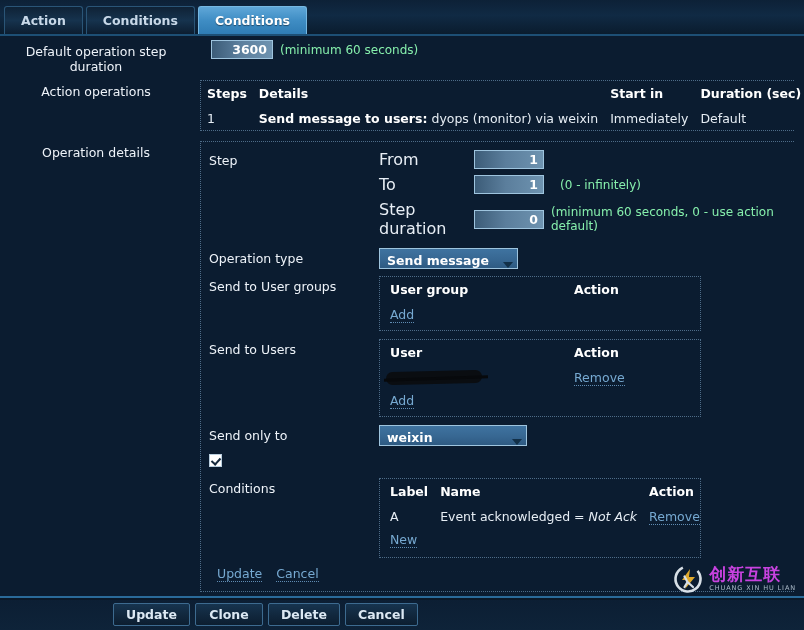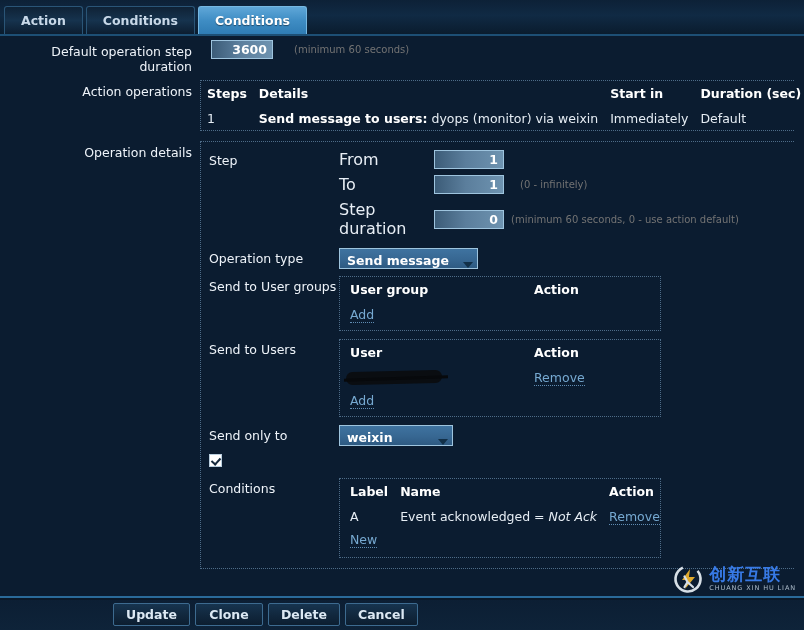--- a/index.html
+++ b/index.html
@@ -61,21 +61,21 @@
     left: 0; top: 40px;
     width: 804px;
   }
   .row {
     display: flex;
     align-items: flex-start;
   }
   .lbl {
     width: 200px;
     min-width: 200px;
-    text-align: right;
+    text-align: center;
     padding: 4px 8px 0 0;
     box-sizing: border-box;
     font-size: 12.5px;
     color: #eef3f9;
   }
   .fld {
     flex: 1;
     min-width: 0;
   }
 
@@ -90,22 +90,22 @@
     text-align: right;
     padding: 2px 5px;
     box-sizing: border-box;
     height: 19px;
     outline: none;
   }
   .txt.w-dur { width: 62px; }
   .txt.w-step { width: 70px; }
 
   .hint {
-    color: #737373;
-    font-size: 10px;
+    color: #86efac;
+    font-size: 12px;
   }
 
   
   .sel {
     display: inline-flex;
     align-items: flex-end;
     justify-content: space-between;
     background: linear-gradient(to bottom, #3f73a0 0%, #376792 55%, #2e5a82 100%);
     border: 1px solid #9ec4de;
     color: #ffffff;
@@ -118,21 +118,21 @@
     user-select: none;
   }
   .sel .arrow {
     width: 0; height: 0;
     border-left: 5px solid transparent;
     border-right: 5px solid transparent;
     border-top: 6px solid #123048;
     margin-left: 10px;
   }
   .sel.w-optype { width: 139px; }
-  .sel.w-sendonly { width: 114px; }
+  .sel.w-sendonly { width: 148px; }
 
   .cbx {
     width: 13px; height: 13px;
     background: #ffffff;
     border: 1px solid #b9cede;
     display: inline-block;
     position: relative;
     cursor: pointer;
     box-sizing: border-box;
   }
@@ -191,20 +191,21 @@
     width: 594px;
     border: 1px dotted #4e6c88;
     border-right: none;
     box-sizing: border-box;
     padding: 8px 0 8px 8px;
   }
   .drow {
     display: flex;
     align-items: flex-start;
     margin-bottom: 4px;
+    gap: 40px;
   }
   .dlbl {
     width: 130px;
     min-width: 130px;
     padding-top: 3px;
     font-size: 12.5px;
     color: #eef3f9;
   }
   .dfld { flex: 1; min-width: 0; }
 
@@ -300,21 +301,21 @@
     pointer-events: none;
   }
   .wm-logo {
     width: 30px; height: 30px;
     position: relative;
   }
   .wm-text { line-height: 1; }
   .wm-cn {
     font-size: 17px;
     font-weight: bold;
-    color: #3b82f6;
+    color: #d946ef;
     letter-spacing: 1px;
   }
   .wm-en {
     font-size: 6.5px;
     color: #b9c8d6;
     letter-spacing: .9px;
     margin-top: 2px;
   }
 </style>
 </head>
@@ -331,21 +332,21 @@
     <div class="tab active">
       <span>Conditions</span>
     </div>
   </div>
 </div>
 
 <div class="form">
 
   <div class="row" style="margin-bottom:6px;">
     <div class="lbl">Default operation step duration</div>
-    <div class="fld" style="display:flex;align-items:center;gap:21px;padding-left:11px;">
+    <div class="fld" style="display:flex;align-items:center;gap:7px;padding-left:11px;">
       <input class="txt w-dur" type="text" value="3600" style="">
       <span class="hint">(minimum 60 seconds)</span>
     </div>
   </div>
 
   <div class="row" style="margin-bottom:10px;">
     <div class="lbl">Action operations</div>
     <div class="fld">
       <div class="ops-panel">
         <table class="tbl ops-tbl">
@@ -506,20 +507,24 @@
                     <td colspan="3" style="padding-left:10px;padding-bottom:10px;">
                       <span class="lnk">New</span>
                     </td>
                   </tr>
                 </tbody>
               </table>
             </div>
           </div>
         </div>
 
+        <div class="op-links">
+          <span class="lnk">Update</span>
+          <span class="lnk">Cancel</span>
+        </div>
 
       </div>
     </div>
   </div>
 
 </div>
 
 <div class="watermark">
   <div class="wm-logo">
     <svg width="30" height="30" viewBox="0 0 30 30">

